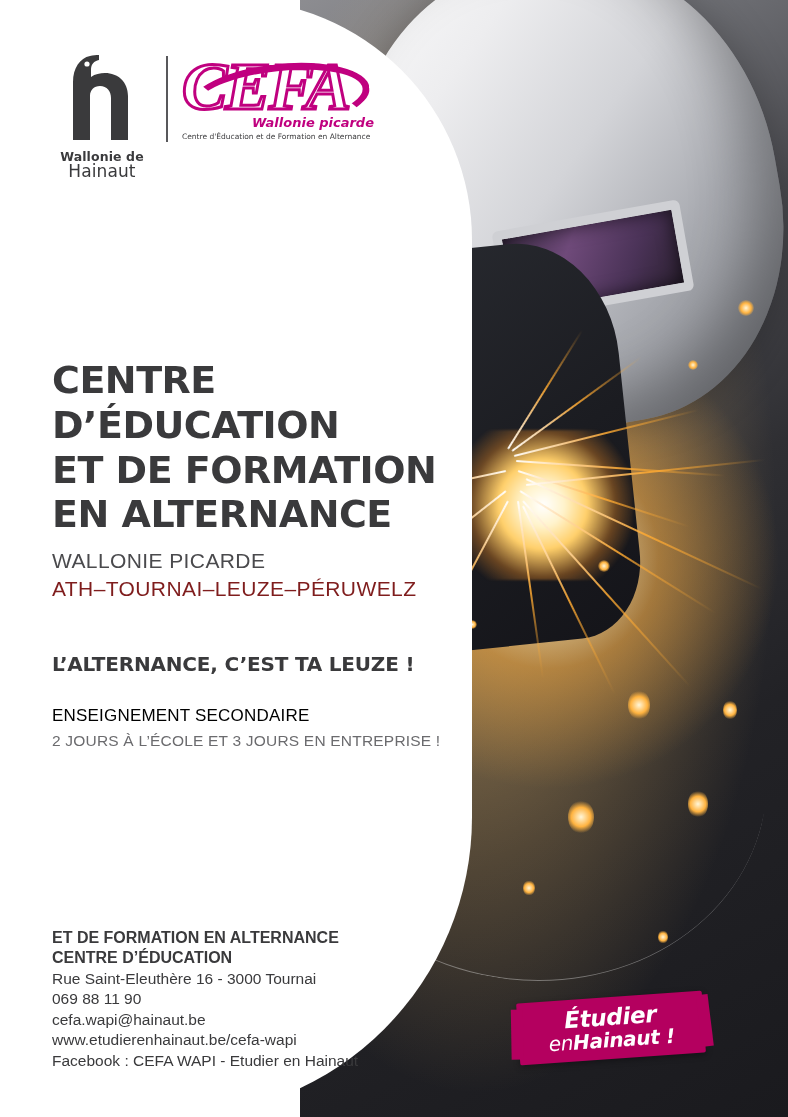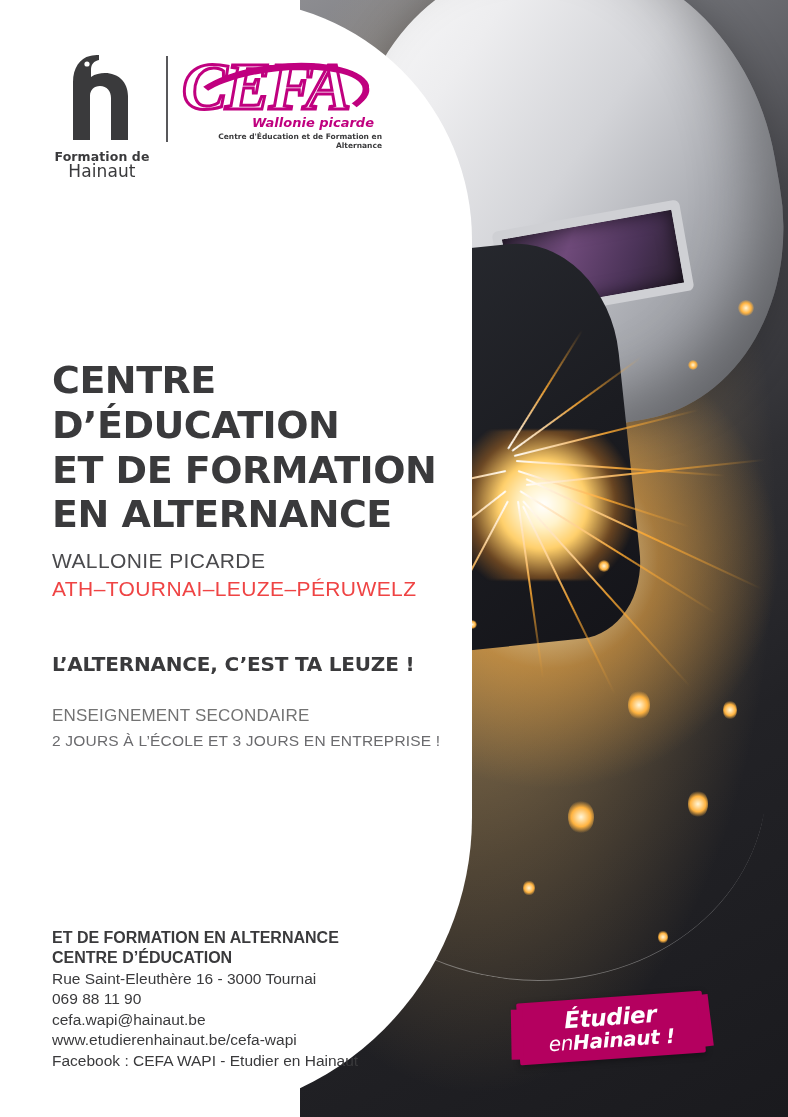--- a/index.html
+++ b/index.html
@@ -189,24 +189,24 @@
     text-align: right;
     font-family: "DejaVu Sans", sans-serif;
     font-size: 13px;
     font-weight: 700;
     font-style: italic;
     color: #c0007f;
     margin-top: -4px;
     padding-right: 8px;
   }
   .cefa-sub2 {
-    text-align: right;
+    text-align: left;
     font-family: "DejaVu Sans", sans-serif;
     font-size: 7.5px;
-    font-weight: 700;
+    font-weight: 400;
     color: #3a3a3c;
     margin-top: 2px;
   }
 
   
   .headline {
     position: absolute;
     left: 52px;
     top: 358px;
     z-index: 5;
@@ -229,21 +229,21 @@
     letter-spacing: .4px;
     color: #4a4a4d;
     text-transform: uppercase;
   }
   .subtitle2 {
     margin-top: 4px;
     font-family: "Liberation Sans", sans-serif;
     font-size: 21px;
     font-weight: 400;
     letter-spacing: .4px;
-    color: #ef4444;
+    color: #7f1d1d;
     text-transform: uppercase;
   }
 
   .slogan {
     position: absolute;
     left: 52px;
     top: 652px;
     z-index: 5;
     font-family: "DejaVu Sans", sans-serif;
     font-size: 20px;
@@ -254,21 +254,21 @@
 
   .info-block {
     position: absolute;
     left: 52px;
     top: 706px;
     z-index: 5;
   }
   .info-line1 {
     font-family: "Liberation Sans", sans-serif;
     font-size: 17px;
-    color: #737373;
+    color: #000000;
     letter-spacing: .2px;
     text-transform: uppercase;
   }
   .info-line2 {
     margin-top: 6px;
     font-family: "Liberation Sans", sans-serif;
     font-size: 15.5px;
     color: #6b6b6e;
     letter-spacing: .2px;
     text-transform: uppercase;
@@ -386,21 +386,21 @@
 
   <div class="logos">
     <div class="hainaut-logo">
       <div class="hainaut-bird">
         <svg width="84" height="92" viewBox="0 0 84 92" xmlns="http://www.w3.org/2000/svg">
           <path d="M30 4 C20 6 13 16 13 30 L13 88 L30 88 L30 44 C30 38 34 34 40 34 C47 34 51 39 51 46 L51 88 L68 88 L68 44 C68 30 58 21 45 21 C40 21 35 22 31 25 L31 18 C31 12 34 9 39 8 L39 3 C36 3 33 3 30 4 Z" fill="#3a3a3c"></path>
           <circle cx="27" cy="12" r="2.6" fill="#ffffff"></circle>
         </svg>
       </div>
       <div class="hainaut-text">
-        <div class="l1">Formation de</div>
+        <div class="l1">Wallonie de</div>
         <div class="l2">Hainaut</div>
       </div>
     </div>
 
     <div class="logo-divider"></div>
 
     <div class="cefa-logo">
       <div class="cefa-swoosh"></div>
       <div class="cefa-word">CEFA</div>
       <div class="cefa-sub1">Wallonie picarde</div>

